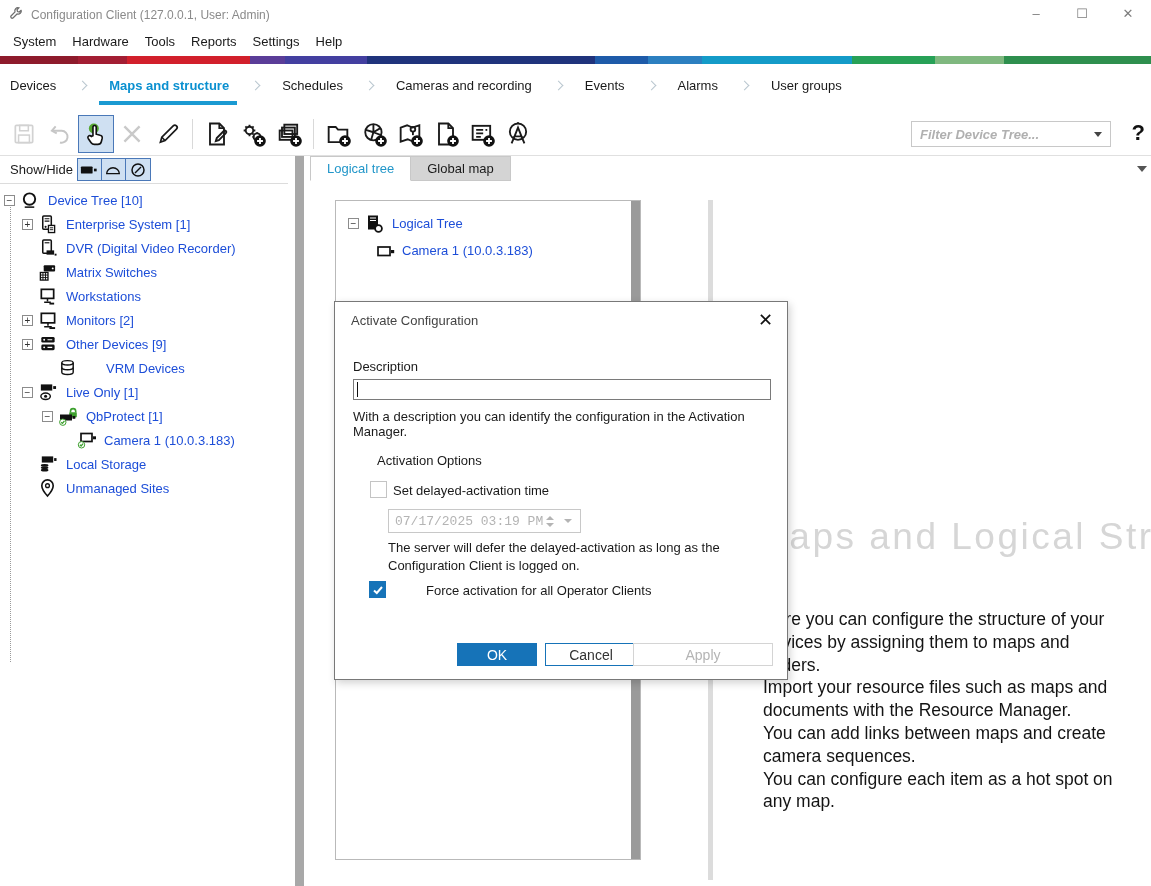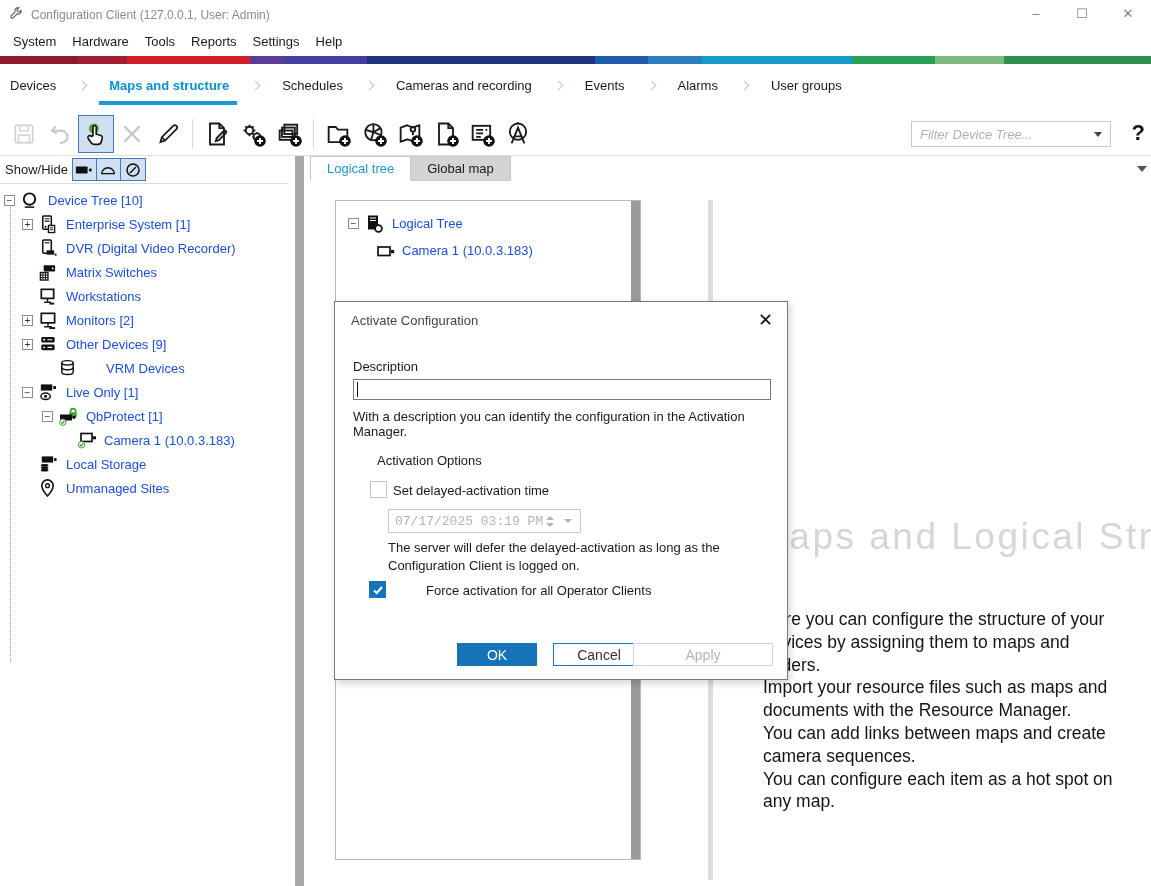--- a/index.html
+++ b/index.html
@@ -40,29 +40,29 @@
     transform:rotate(45deg); margin:0 23px 4px 23px; }
 
   
   #toolbar { position:absolute; top:112px; left:0; width:100%; height:44px;
     border-bottom:1px solid #e0e0e0; display:flex; align-items:center; padding-left:6px; }
   .tbtn { width:36px; height:38px; display:flex; align-items:center; justify-content:center; }
   .tbtn.highlight { background:#cfe0f2; border:1px solid #4a78b8; }
   .tsep { width:1px; height:30px; background:#d9d9d9; margin:0 6px; }
   .tbtn svg { display:block; }
   #filter-combo { position:absolute; right:40px; top:9px; width:200px; height:26px;
-    border:1px solid #c8c8c8; background:#fff; display:flex; align-items:center; padding:0 8px; }
+    border:1px solid #c8c8c8; background:#fff; display:flex; align-items:center; padding:0 8px;font-weight:bold; }
   #filter-placeholder { font-size:13px; font-style:italic; color:#b0b0b0; flex:1; }
   #filter-arrow { width:0; height:0; border-left:4px solid transparent; border-right:4px solid transparent;
     border-top:5px solid #444; }
   #help-btn { position:absolute; right:6px; top:8px; font-size:22px; font-weight:bold; color:#111; }
 
   
   #left-panel { position:absolute; top:156px; left:0; width:288px; height:730px; background:#fff; }
-  #showhide-row { display:flex; align-items:center; height:28px; padding-left:5px;
+  #showhide-row { display:flex; align-items:center; height:28px; padding-left:10px;
     border-bottom:1px solid #dcdcdc;text-align:center; }
   #showhide-label { font-size:13px; }
   #toggle-group { display:flex; margin-left:4px; border:1px solid #4a78b8; }
   .toggle { width:24px; height:21px; background:#cfe0f2; border-right:1px solid #4a78b8;
     display:flex; align-items:center; justify-content:center; }
   .toggle:last-child { border-right:none; }
 
   #device-tree { position:relative; padding-top:4px; }
   .tree-row { display:flex; align-items:center; height:24px; position:relative; }
   .tree-label { font-size:13px; color:#1d4ed8; margin-left:6px; white-space:nowrap; }
@@ -119,21 +119,21 @@
   #dt-spin { display:flex; flex-direction:column; gap:3px; margin-right:10px; }
   .tri-up { width:0; height:0; border-left:4px solid transparent; border-right:4px solid transparent; border-bottom:4px solid #b4b4b4; }
   .tri-dn { width:0; height:0; border-left:4px solid transparent; border-right:4px solid transparent; border-top:4px solid #b4b4b4; }
   #dt-arrow { margin-right:8px; }
   #defer-text { position:absolute; left:53px; top:237px; width:368px; font-size:13px; line-height:17.5px; }
   #cb2 { left:34px; top:279px; }
   #cb2-label { position:absolute; left:58px; top:281px; font-size:13px;margin-left:33px; }
   .dlg-btn { position:absolute; top:341px; height:23px; font-size:14px; display:flex;
     align-items:center; justify-content:center;text-align:center; }
   #ok-btn { left:122px; width:80px; background:#1673b8; color:#fff; }
-  #cancel-btn { left:218px; width:92px; background:#fff; border:1px solid #1673b8; color:#333; }
+  #cancel-btn { left:210px; width:92px; background:#fff; border:1px solid #1673b8; color:#333; }
   #apply-btn { left:298px; width:140px; background:#fff; border:1px solid #d4d4d4; color:#b4b4b4; }
 </style>
 </head>
 <body>
 
 <div id="window">
 
   <div id="titlebar">
     <span id="app-icon">
       <svg width="15" height="15" viewBox="0 0 24 24">

